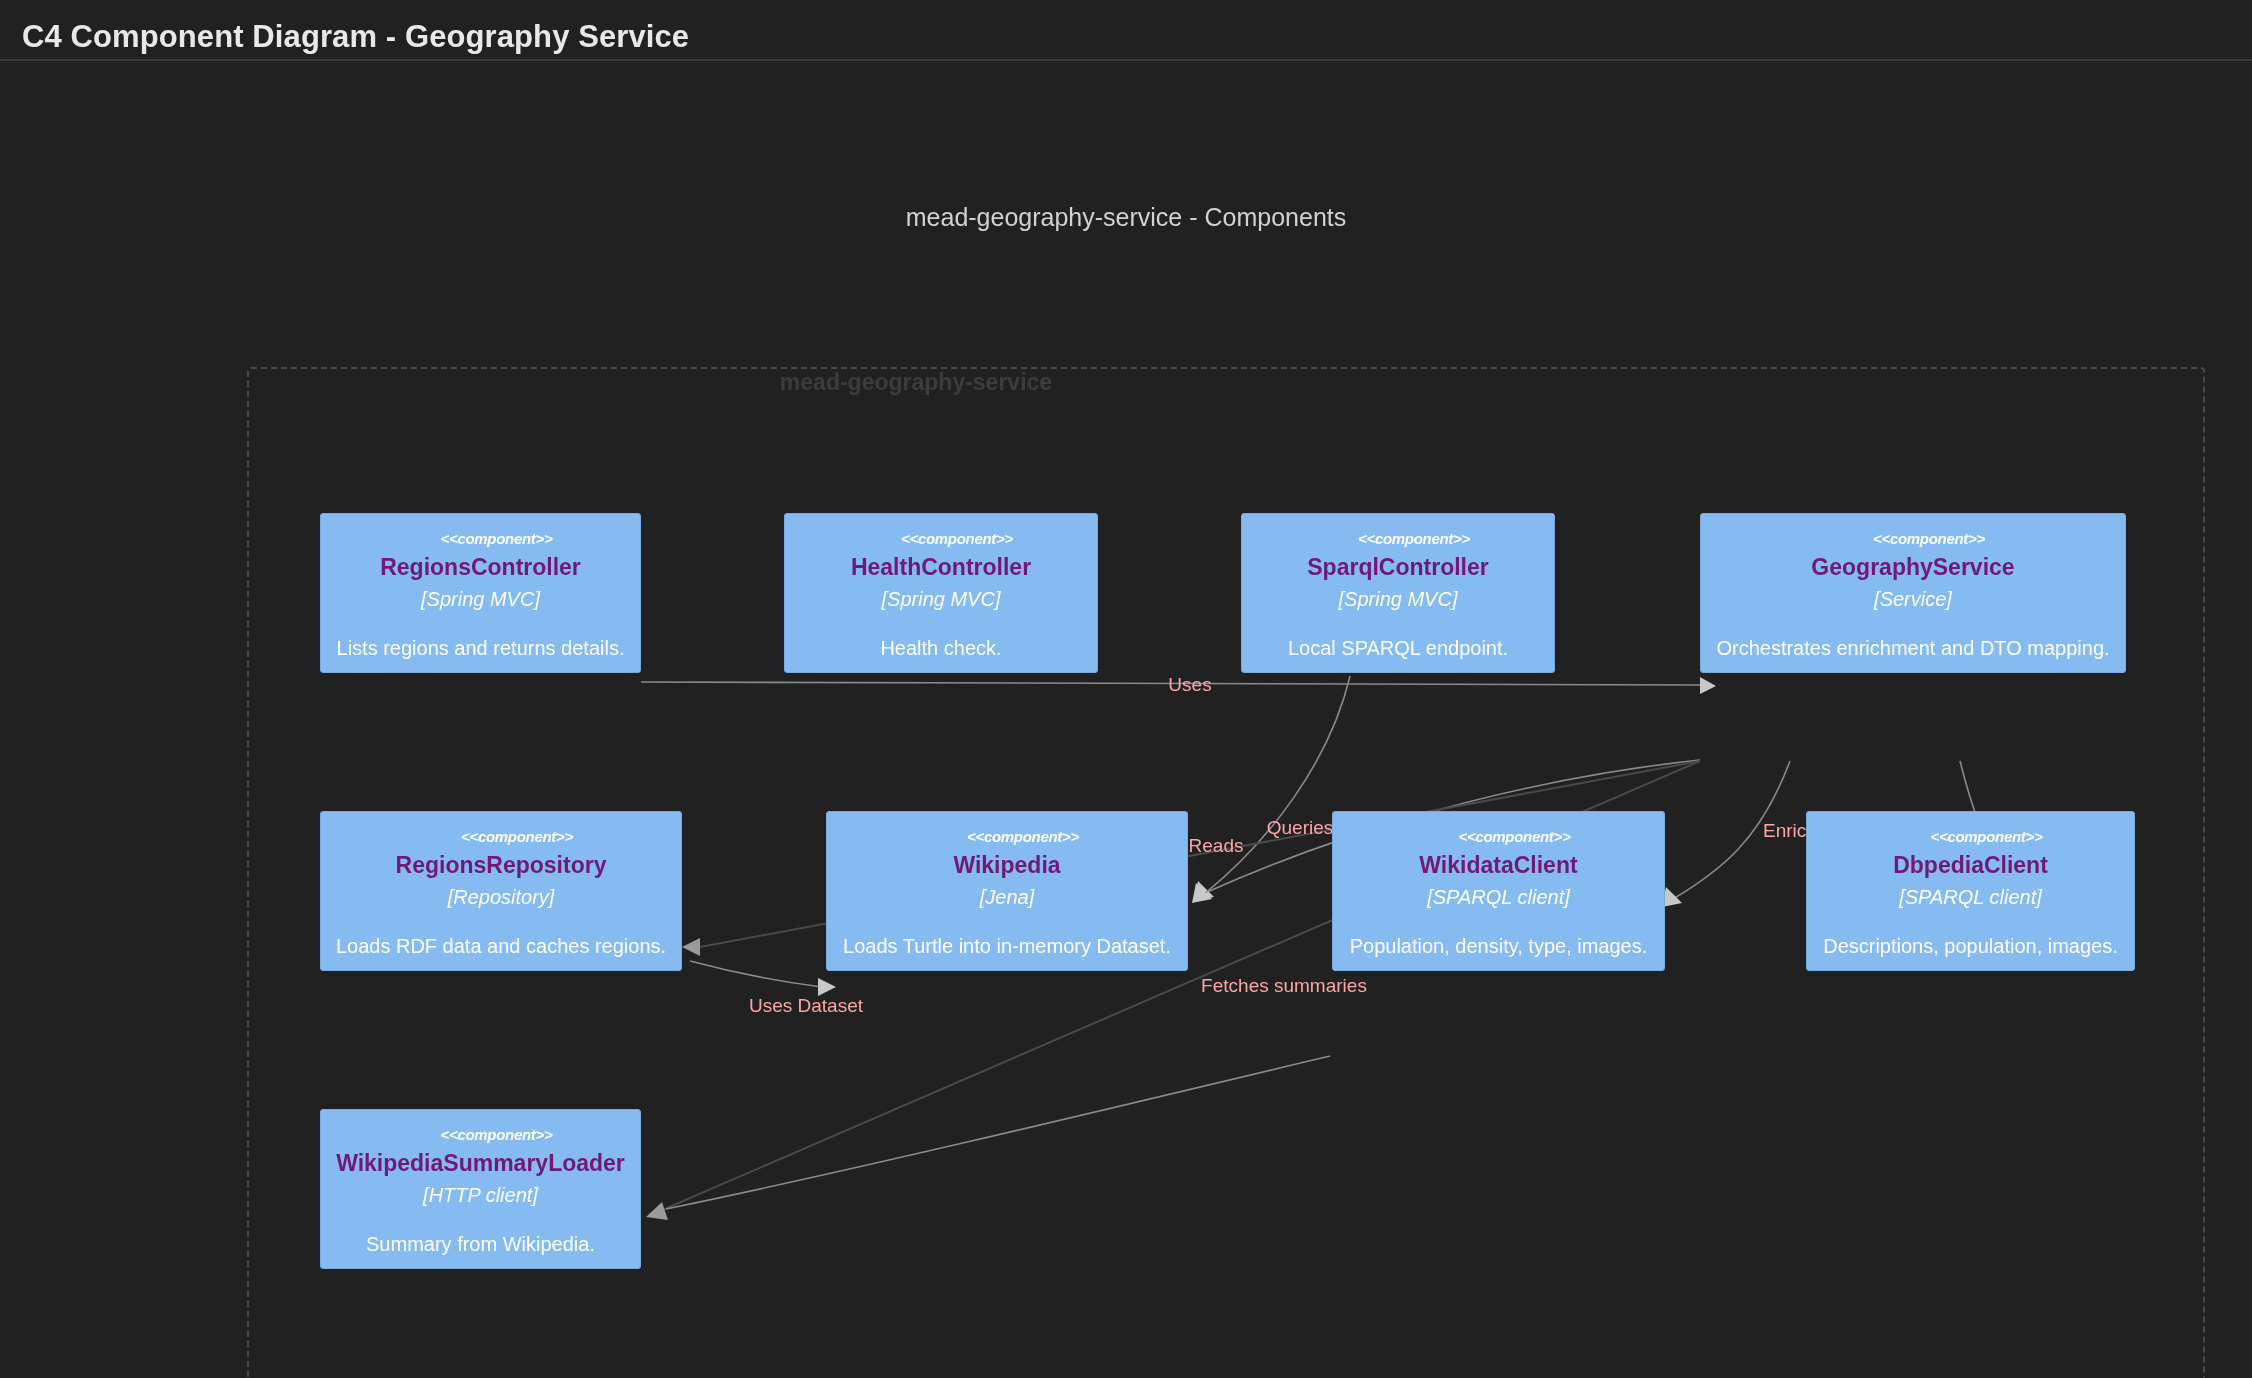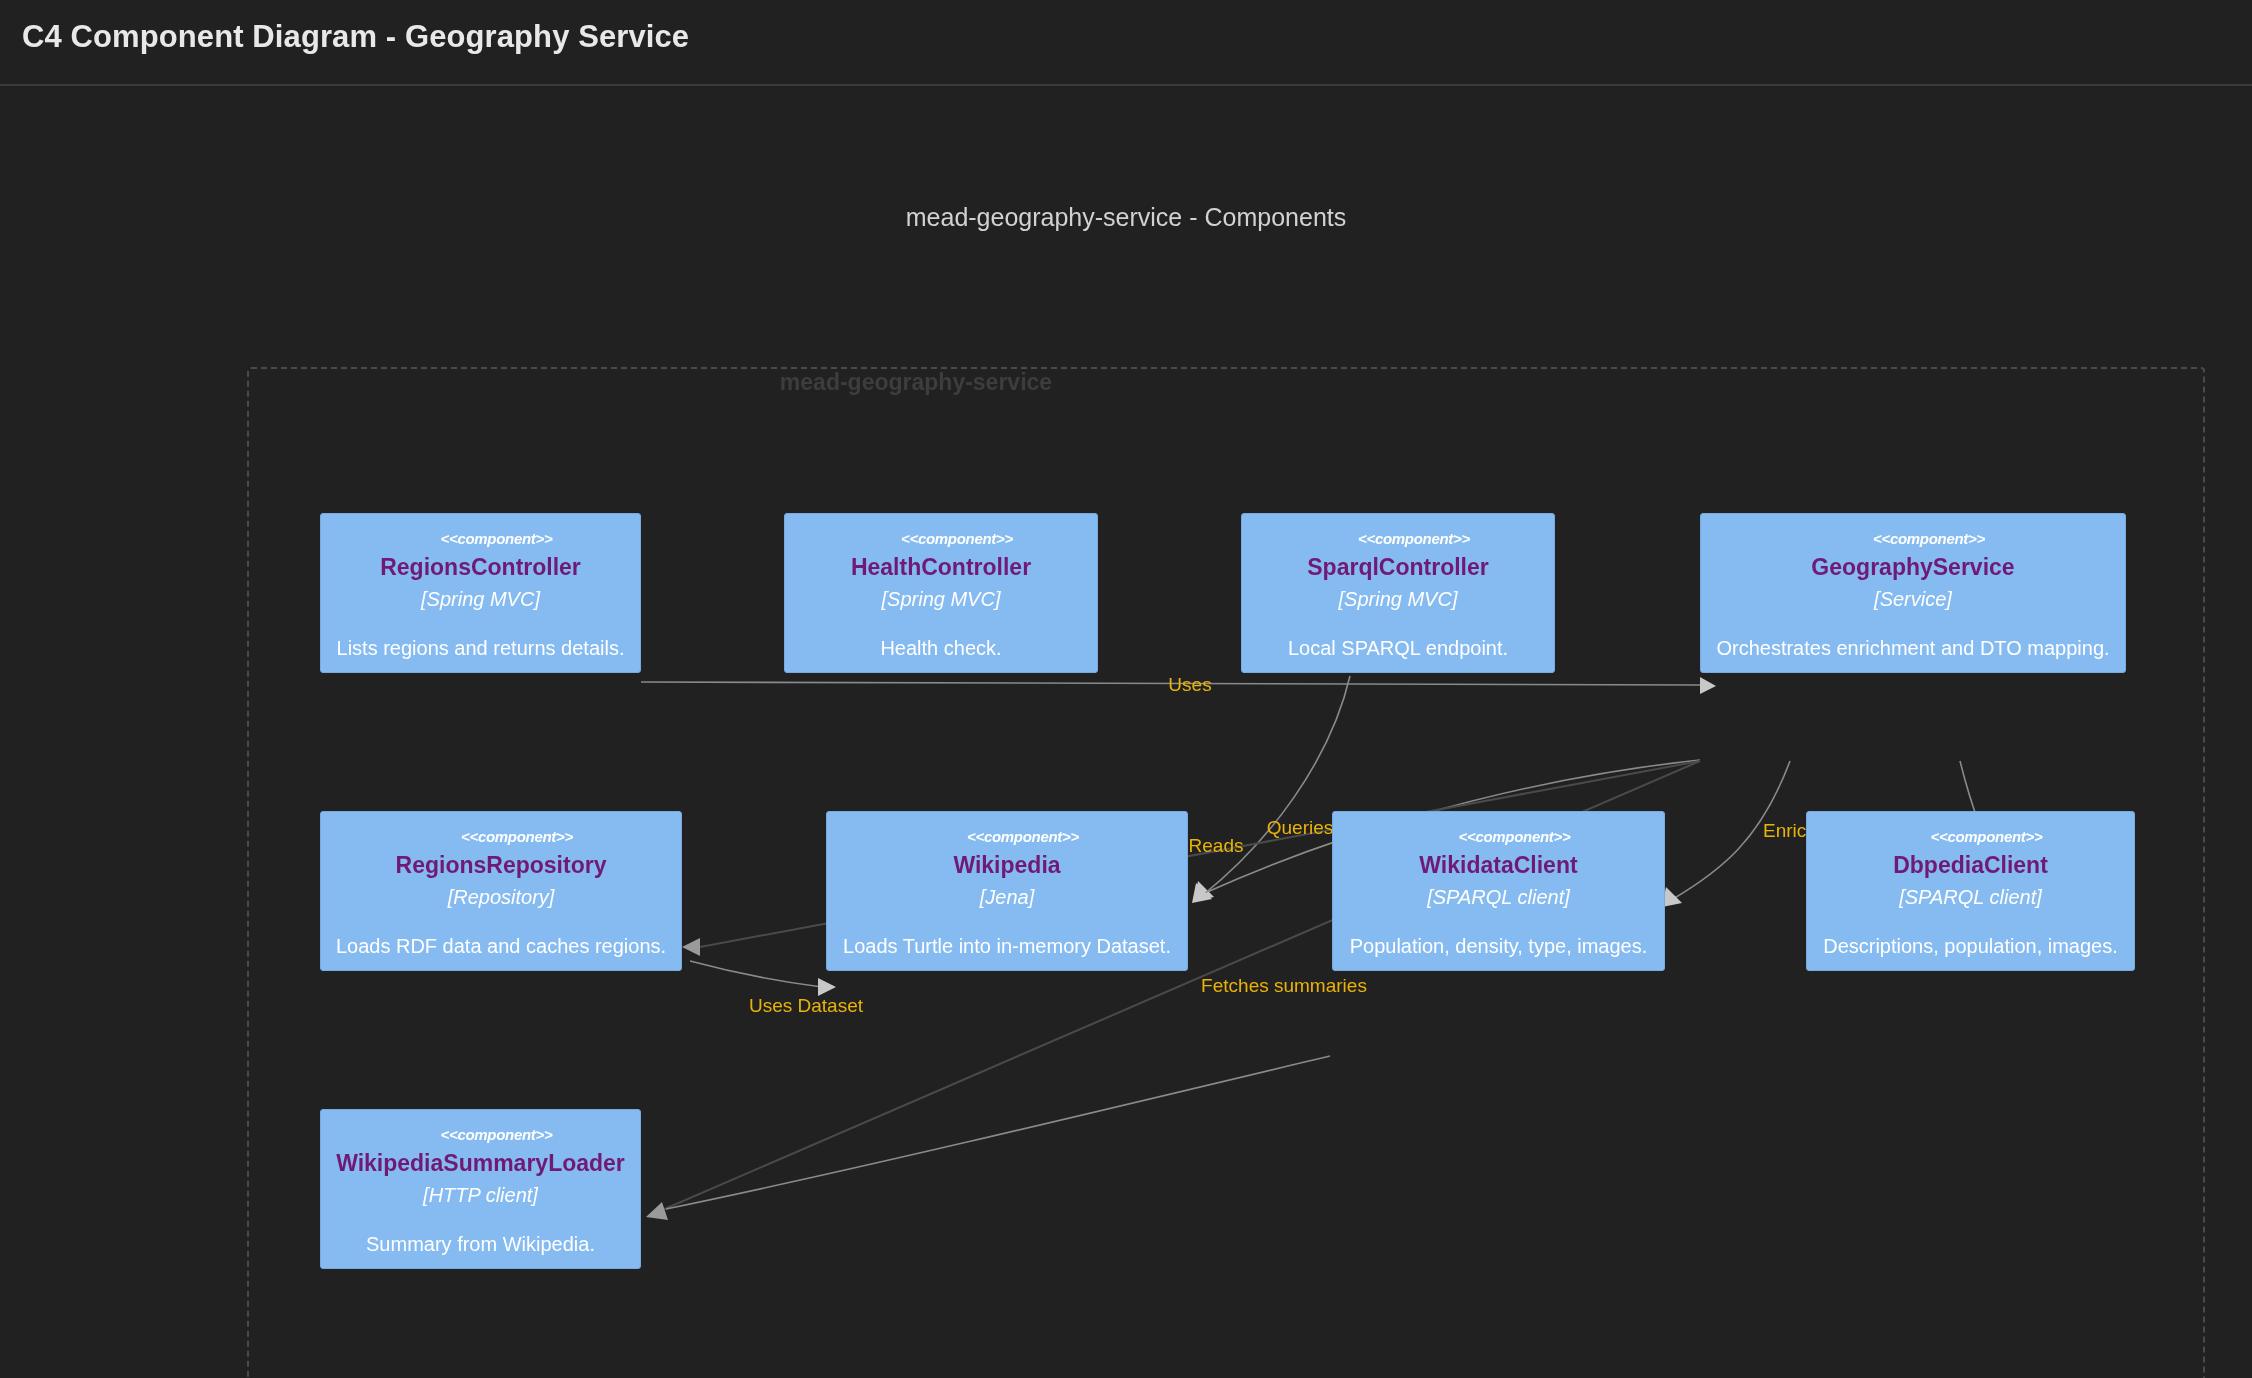--- a/index.html
+++ b/index.html
@@ -6,21 +6,21 @@
   html, body {
     width: 2252px; height: 1378px;
     background: #1f1f1f;
     font-family: "Liberation Sans", sans-serif;
     overflow: hidden;
   }
   #app { position: relative; width: 2252px; height: 1378px; background: #212121; }
 
   
   .header {
-    position: absolute; left: 0; top: 0; width: 2252px; height: 86px;
+    position: absolute; left: 0; top: 0; width: 2252px; height: 61px;
     background: #212121;
     border-bottom: 2px solid #3a3a3a;
   }
   .header-title {
     position: absolute; left: 22px; top: 19px;
     font-size: 31px; font-weight: 700; color: #e8e8e8;
     letter-spacing: 0.1px;
     white-space: nowrap;
   }
 
@@ -56,21 +56,21 @@
 
   
   .edges { position: absolute; left: 0; top: 0; width: 2252px; height: 1297px; pointer-events: none; }
   .edge-path { fill: none; stroke: #8a8a8a; stroke-width: 1.6px; }
   .edge-path.dark { stroke: #4a4a4a; stroke-width: 2px; }
   .edge-head { fill: #c8c8c8; stroke: none; }
   .edge-head.dim { fill: #9a9a9a; }
 
   .edge-label {
     position: absolute;
-    font-size: 19px; color: #eab308;
+    font-size: 19px; color: #fca5a5;
     white-space: nowrap;
     transform: translate(-50%, -50%);
   }
 
   
   .component {
     position: absolute;
     background: #85bbf0;
     border: 1px solid #78aade;
     border-radius: 3px;

